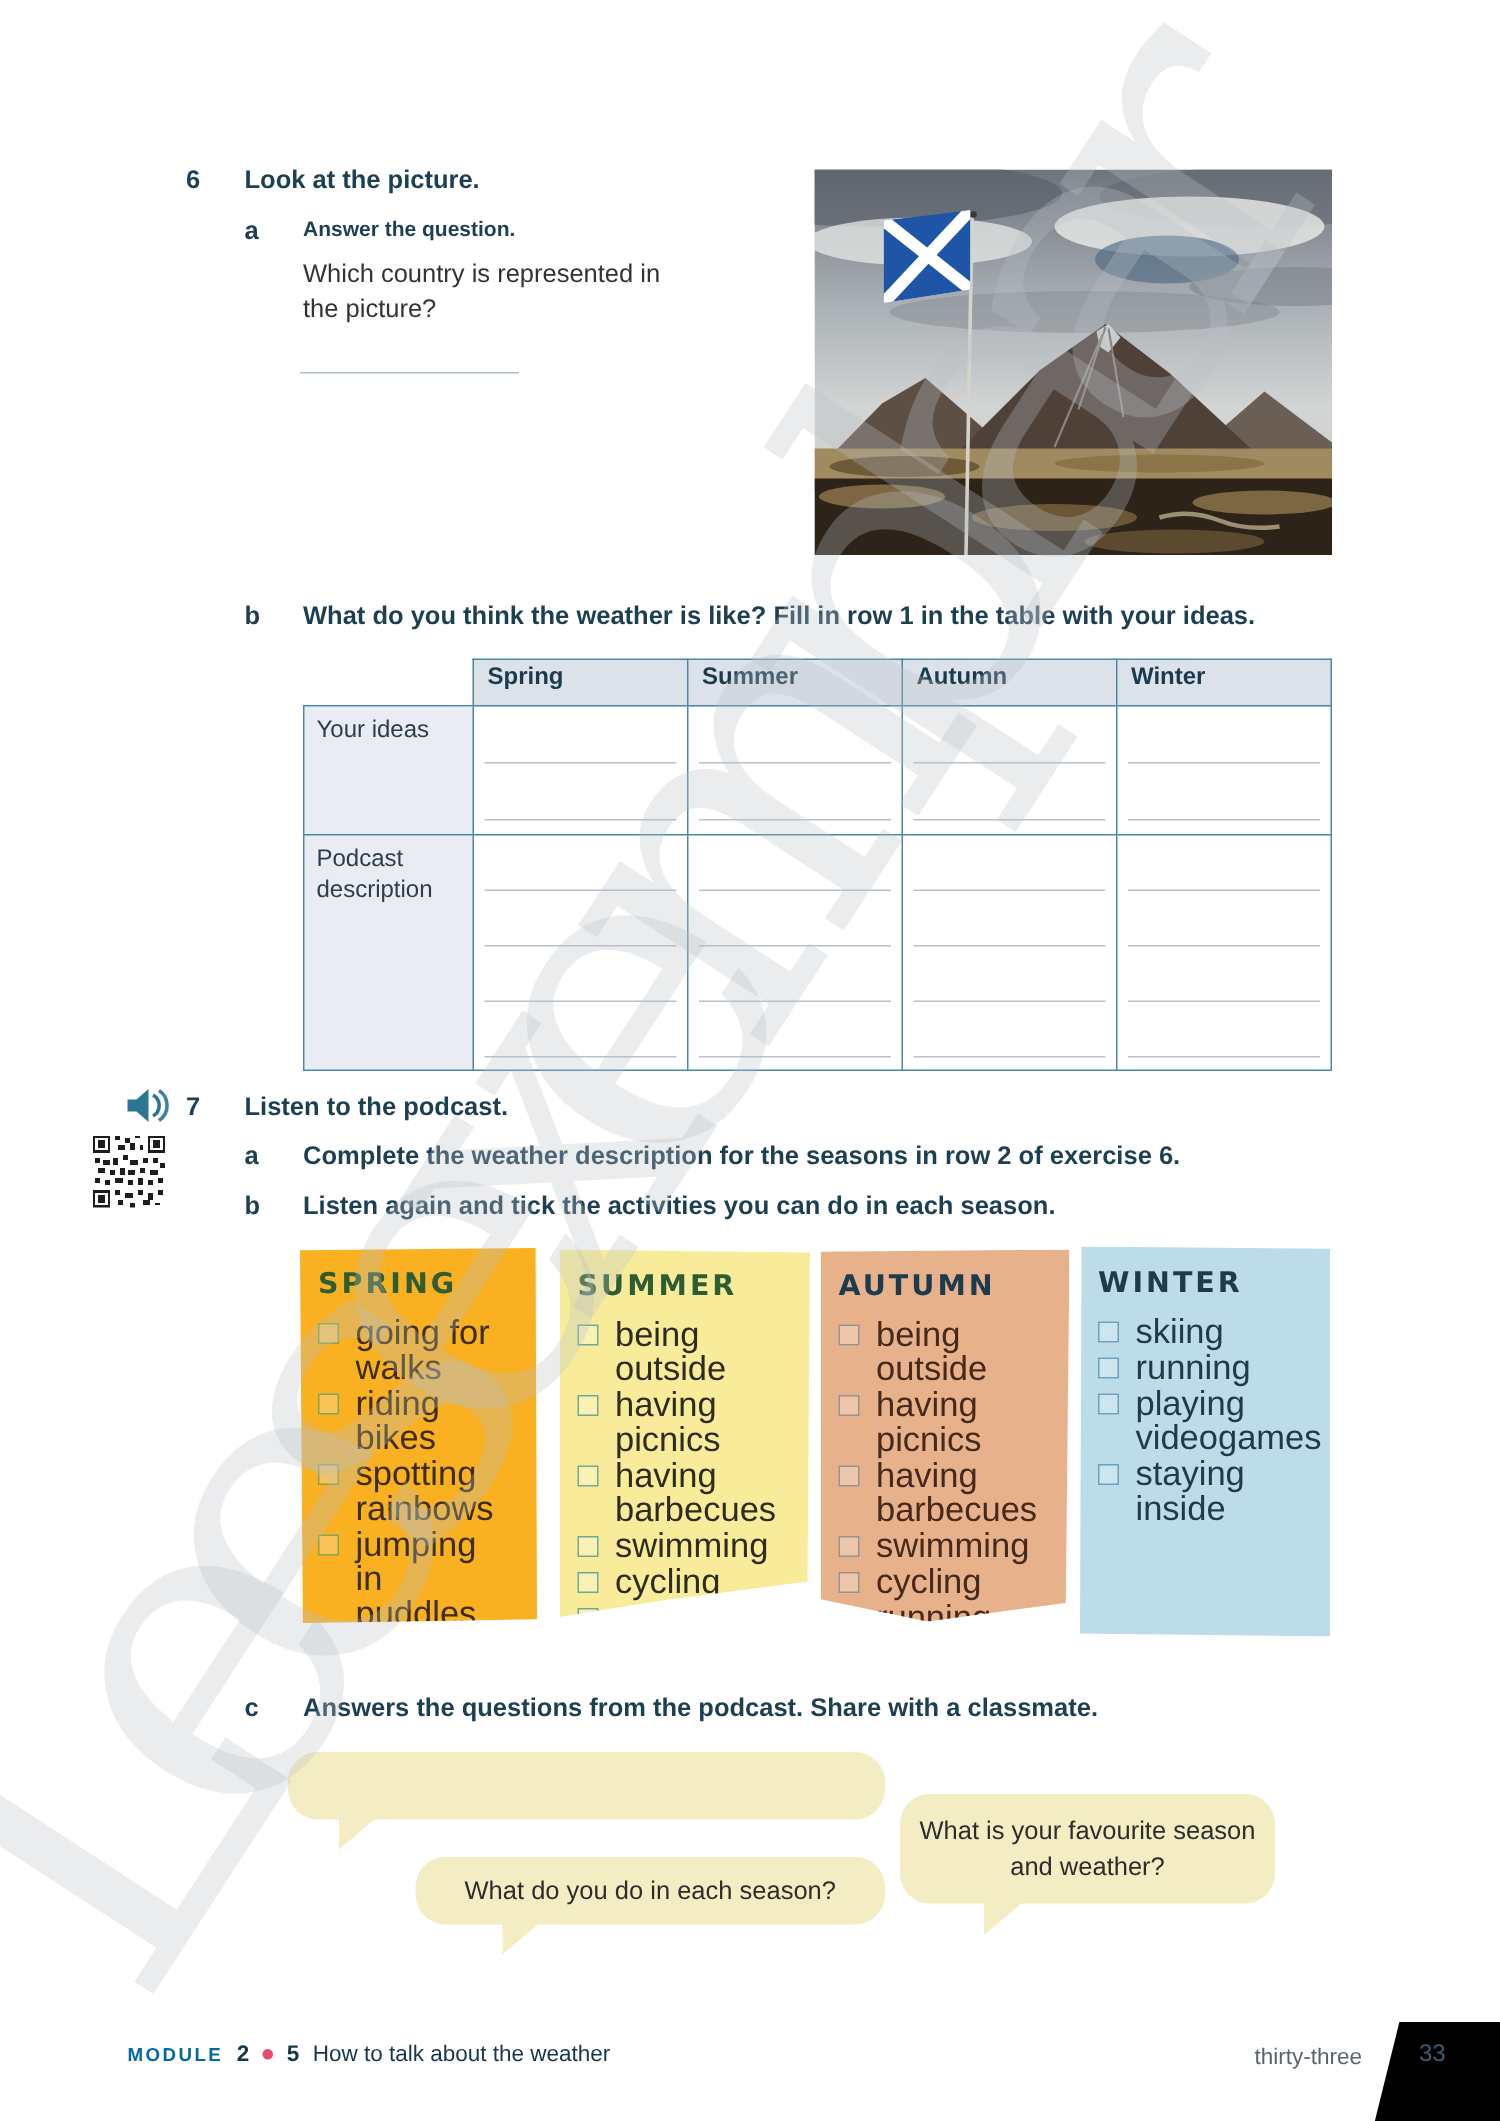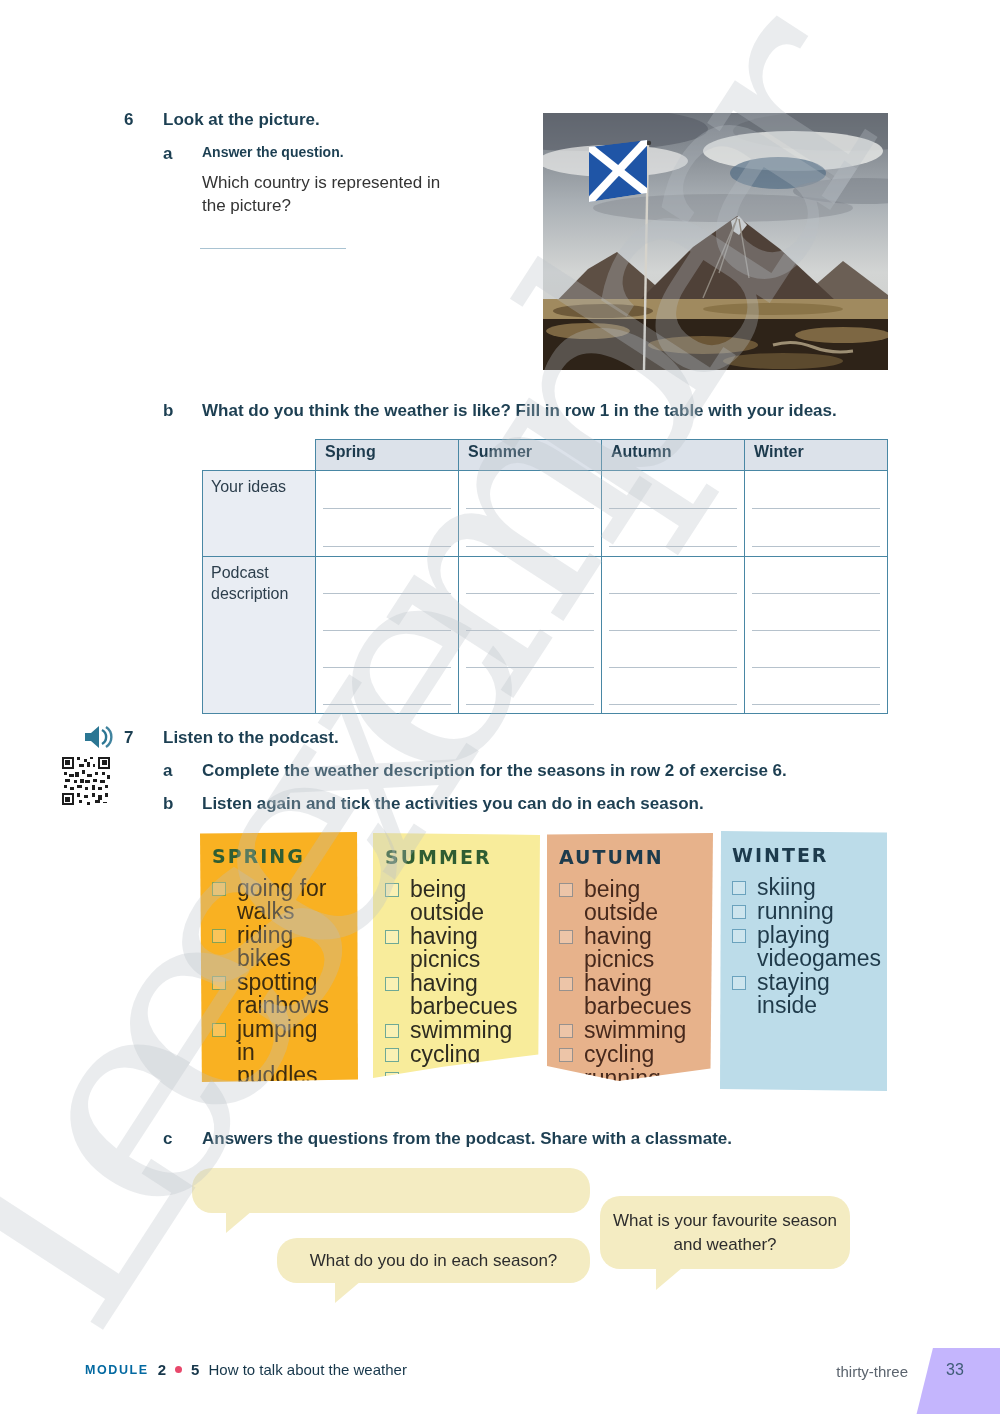--- a/index.html
+++ b/index.html
@@ -87,21 +87,21 @@
   .bubble3 .tail{left:56px;bottom:-21px;}
 
   
   .footer{left:85px;top:1361px;display:flex;align-items:center;gap:9px;}
   .footer .module-word{font-size:12.5px;letter-spacing:1.6px;font-weight:600;color:#0369a1;}
   .footer .module-num{font-size:15px;font-weight:700;color:#16364a;}
   .footer .dot{width:7px;height:7px;border-radius:50%;background:#e8486b;}
   .footer .chap-num{font-size:15px;font-weight:700;color:#16364a;}
   .footer .chap-title{font-size:15px;font-weight:400;color:#16364a;}
   .page-word{right:92px;top:1363px;font-size:15px;color:#5b646e;}
-  .page-box{right:0;bottom:0;width:86px;height:66px;background:#c4b5fd;
+  .page-box{right:0;bottom:0;width:86px;height:66px;background:#000000;
       clip-path:polygon(22% 0,100% 0,100% 100%,3% 100%);}
   .page-box span{position:absolute;left:32px;top:13px;font-size:16px;color:#3f5c77;}
 </style>
 </head>
 <body>
 
 <div class="watermark">Leesexemplaar</div>
 
 <div class="abs ex-num" style="left:124px;top:110px;">6</div>
 <div class="abs ex-title" style="left:163px;top:110px;">Look at the picture.</div>

